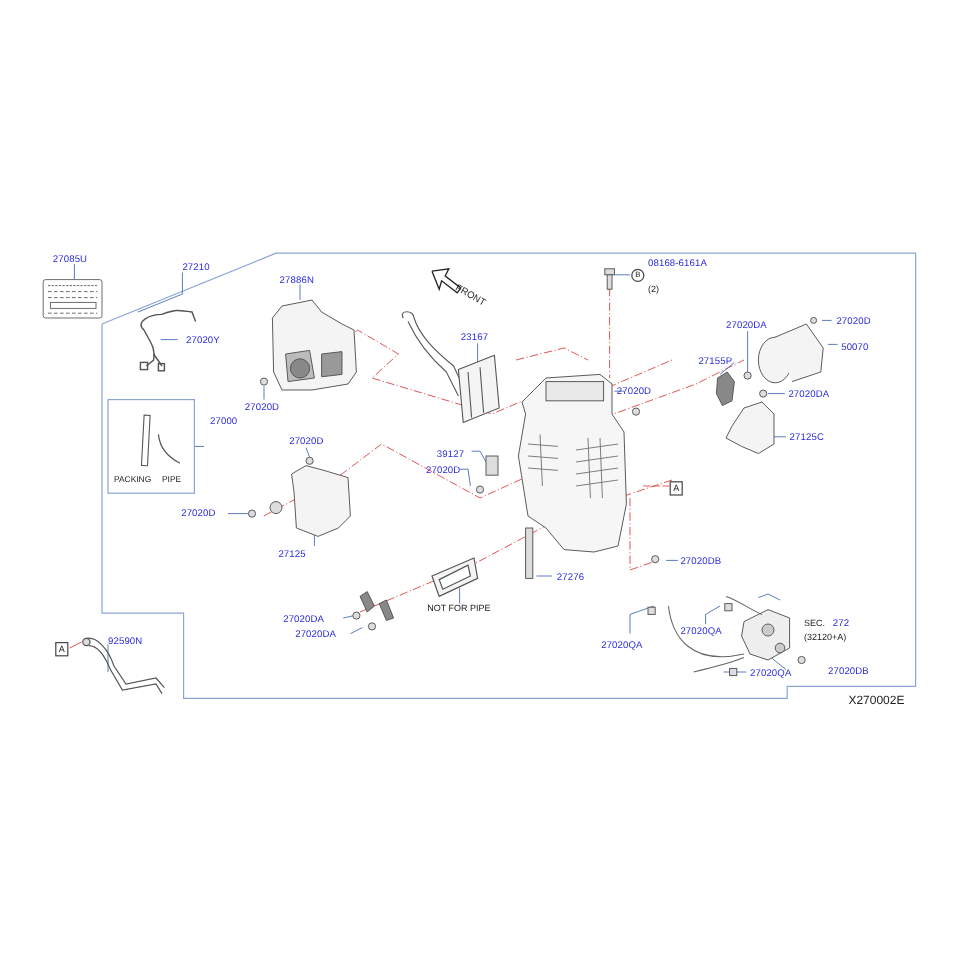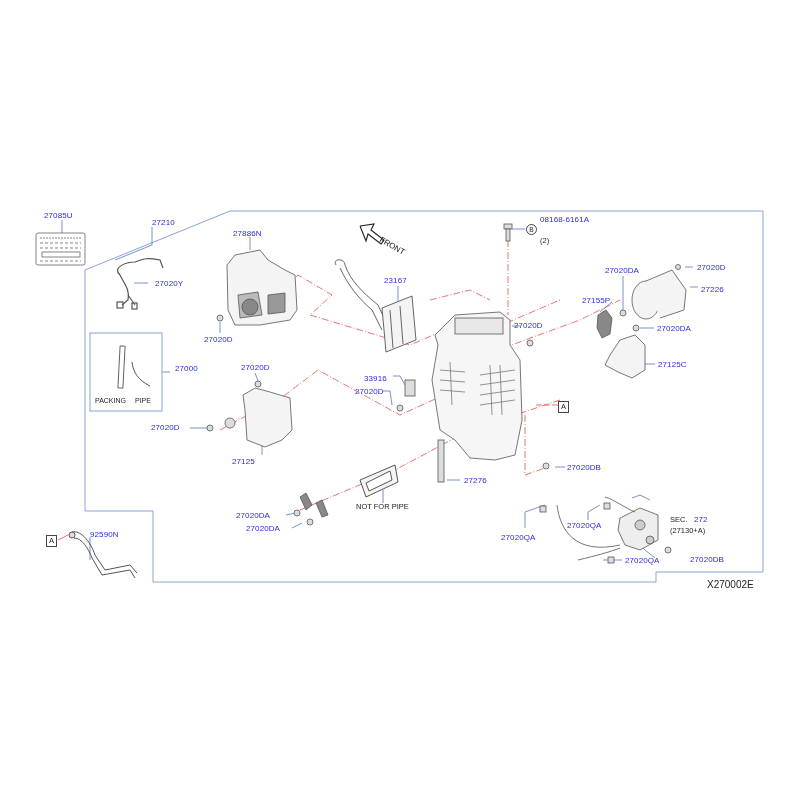--- a/index.html
+++ b/index.html
@@ -199,30 +199,30 @@
     <line x1="58" y1="540" x2="68" y2="535" stroke="#e05050" stroke-width="0.8"></line>
     <polyline points="536,405 560,405" stroke="#e05050" stroke-width="0.8" stroke-dasharray="6,2"></polyline>
   </svg>
 
   <span class="lbl" style="left:44px;top:212px">27085U</span>
   <span class="lbl" style="left:152px;top:219px">27210</span>
   <span class="lbl" style="left:155px;top:280px">27020Y</span>
   <span class="lbl" style="left:233px;top:230px">27886N</span>
   <span class="lbl" style="left:204px;top:336px">27020D</span>
   <span class="lbl" style="left:384px;top:277px">23167</span>
-  <span class="lbl" style="left:175px;top:365px">27000</span>
+  <span class="lbl" style="left:175px;top:347px">27000</span>
   <span class="lbl" style="left:241px;top:364px">27020D</span>
   <span class="lbl" style="left:151px;top:424px">27020D</span>
   <span class="lbl" style="left:232px;top:458px">27125</span>
-  <span class="lbl" style="left:364px;top:375px">33916</span>
+  <span class="lbl" style="left:364px;top:375px">39127</span>
   <span class="lbl" style="left:355px;top:388px">27020D</span>
   <span class="lbl" style="left:514px;top:322px">27020D</span>
   <span class="lbl" style="left:605px;top:267px">27020DA</span>
   <span class="lbl" style="left:697px;top:264px">27020D</span>
-  <span class="lbl" style="left:701px;top:286px">27226</span>
+  <span class="lbl" style="left:701px;top:286px">50070</span>
   <span class="lbl" style="left:582px;top:297px">27155P</span>
   <span class="lbl" style="left:657px;top:325px">27020DA</span>
   <span class="lbl" style="left:658px;top:361px">27125C</span>
   <span class="lbl" style="left:464px;top:477px">27276</span>
   <span class="lbl" style="left:567px;top:464px">27020DB</span>
   <span class="lbl" style="left:236px;top:512px">27020DA</span>
   <span class="lbl" style="left:246px;top:525px">27020DA</span>
   <span class="lbl" style="left:567px;top:522px">27020QA</span>
   <span class="lbl" style="left:501px;top:534px">27020QA</span>
   <span class="lbl" style="left:625px;top:557px">27020QA</span>
@@ -236,16 +236,16 @@
 
   <span class="circB" style="left:526px;top:224px">B</span>
   <span class="lbl" style="left:540px;top:216px">08168-6161A</span>
   <span class="blk" style="left:540px;top:237px">(2)</span>
 
   <span class="boxA" style="left:558px;top:401px">A</span>
   <span class="boxA" style="left:46px;top:535px">A</span>
 
   <span class="blk" style="left:670px;top:516px">SEC.</span>
   <span class="lbl" style="left:694px;top:516px">272</span>
-  <span class="blk" style="left:670px;top:527px">(27130+A)</span>
+  <span class="blk" style="left:670px;top:527px">(32120+A)</span>
 
   <span class="fig" style="left:707px;top:579px">X270002E</span>
 </div>
 
 </body></html>

